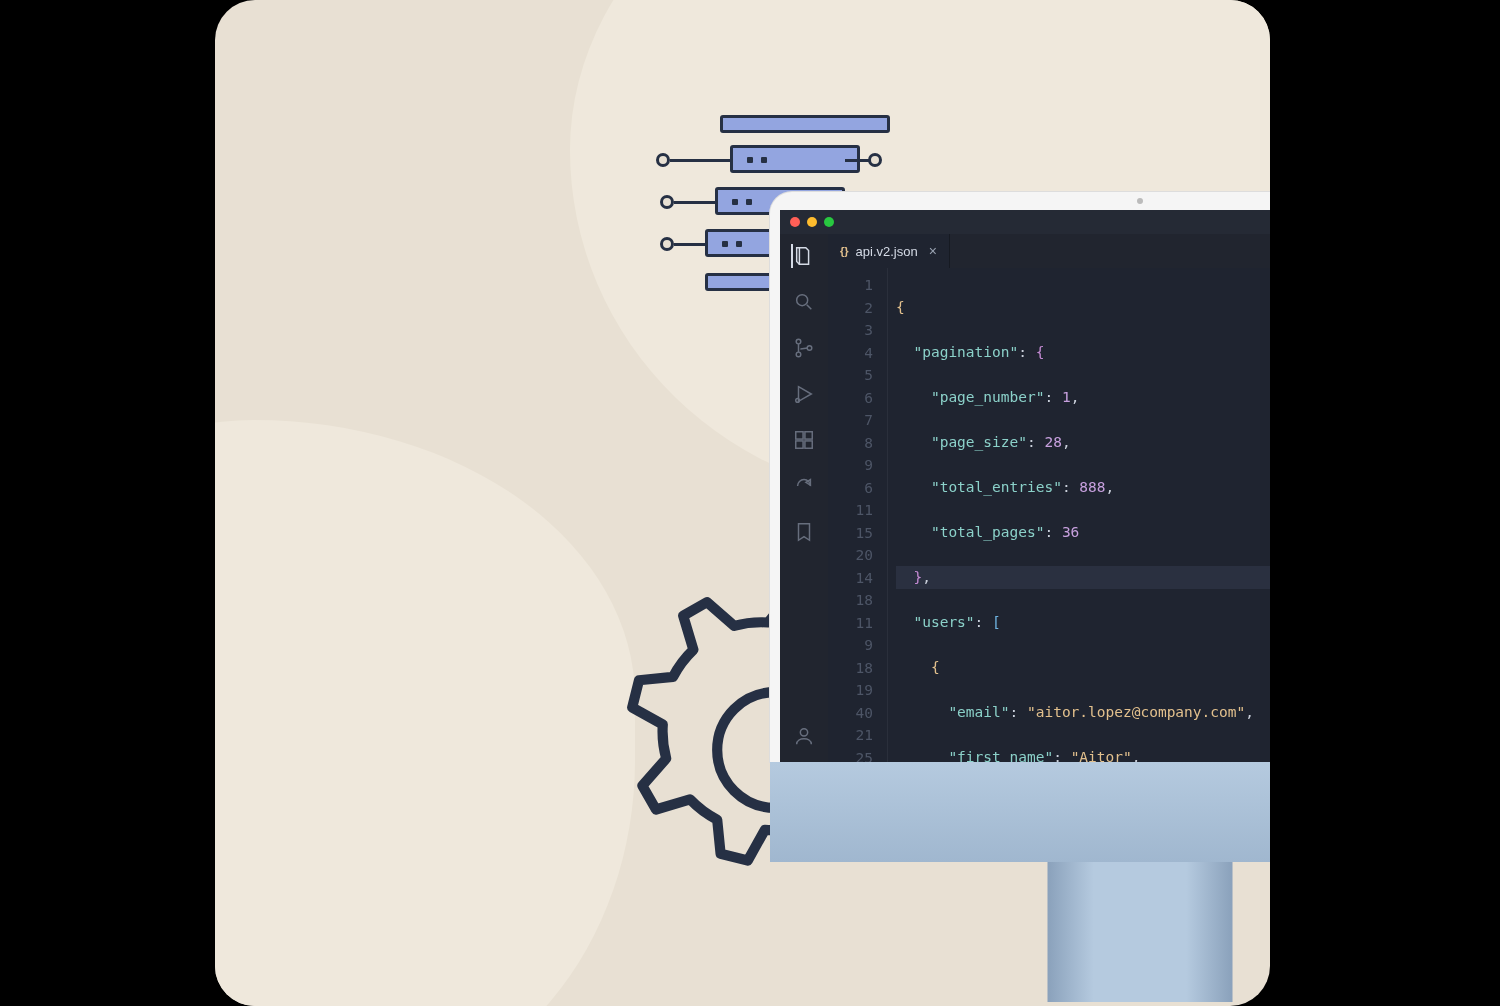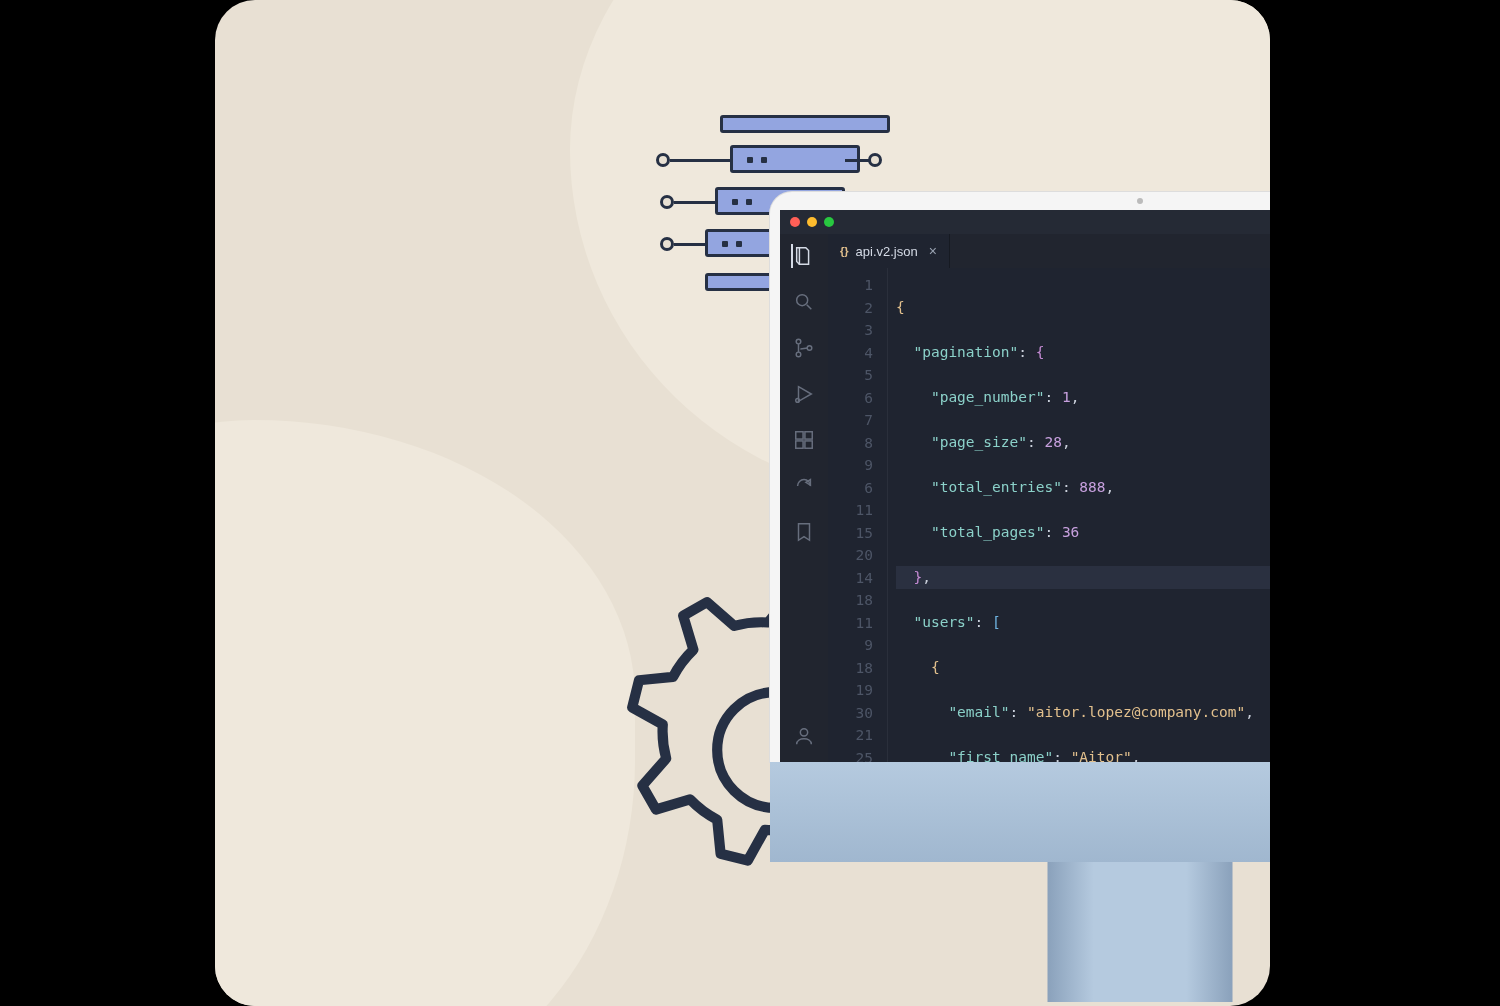--- a/index.html
+++ b/index.html
@@ -320,21 +320,21 @@
                   <div>6</div>
                   <div>11</div>
                   <div>15</div>
                   <div>20</div>
                   <div>14</div>
                   <div>18</div>
                   <div>11</div>
                   <div>9</div>
                   <div>18</div>
                   <div>19</div>
-                  <div>30</div>
+                  <div>40</div>
                   <div>21</div>
                   <div>25</div>
                 </div>
               <div class="code">
 <span class="row"><span class="br">{</span></span>
 <span class="row">  <span class="k">"pagination"</span><span class="p">: </span><span class="br2">{</span></span>
 <span class="row">    <span class="k">"page_number"</span><span class="p">: </span><span class="n">1</span><span class="p">,</span></span>
 <span class="row">    <span class="k">"page_size"</span><span class="p">: </span><span class="n">28</span><span class="p">,</span></span>
 <span class="row">    <span class="k">"total_entries"</span><span class="p">: </span><span class="n">888</span><span class="p">,</span></span>
 <span class="row">    <span class="k">"total_pages"</span><span class="p">: </span><span class="n">36</span></span>

